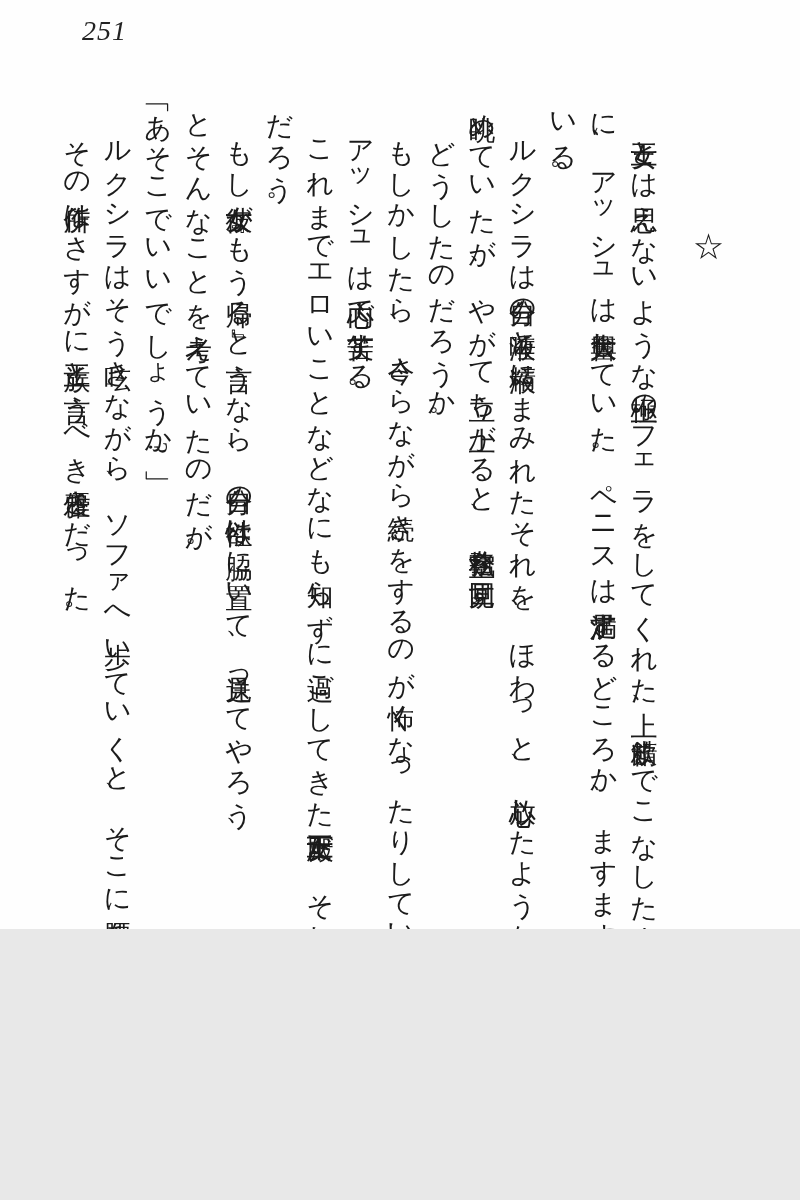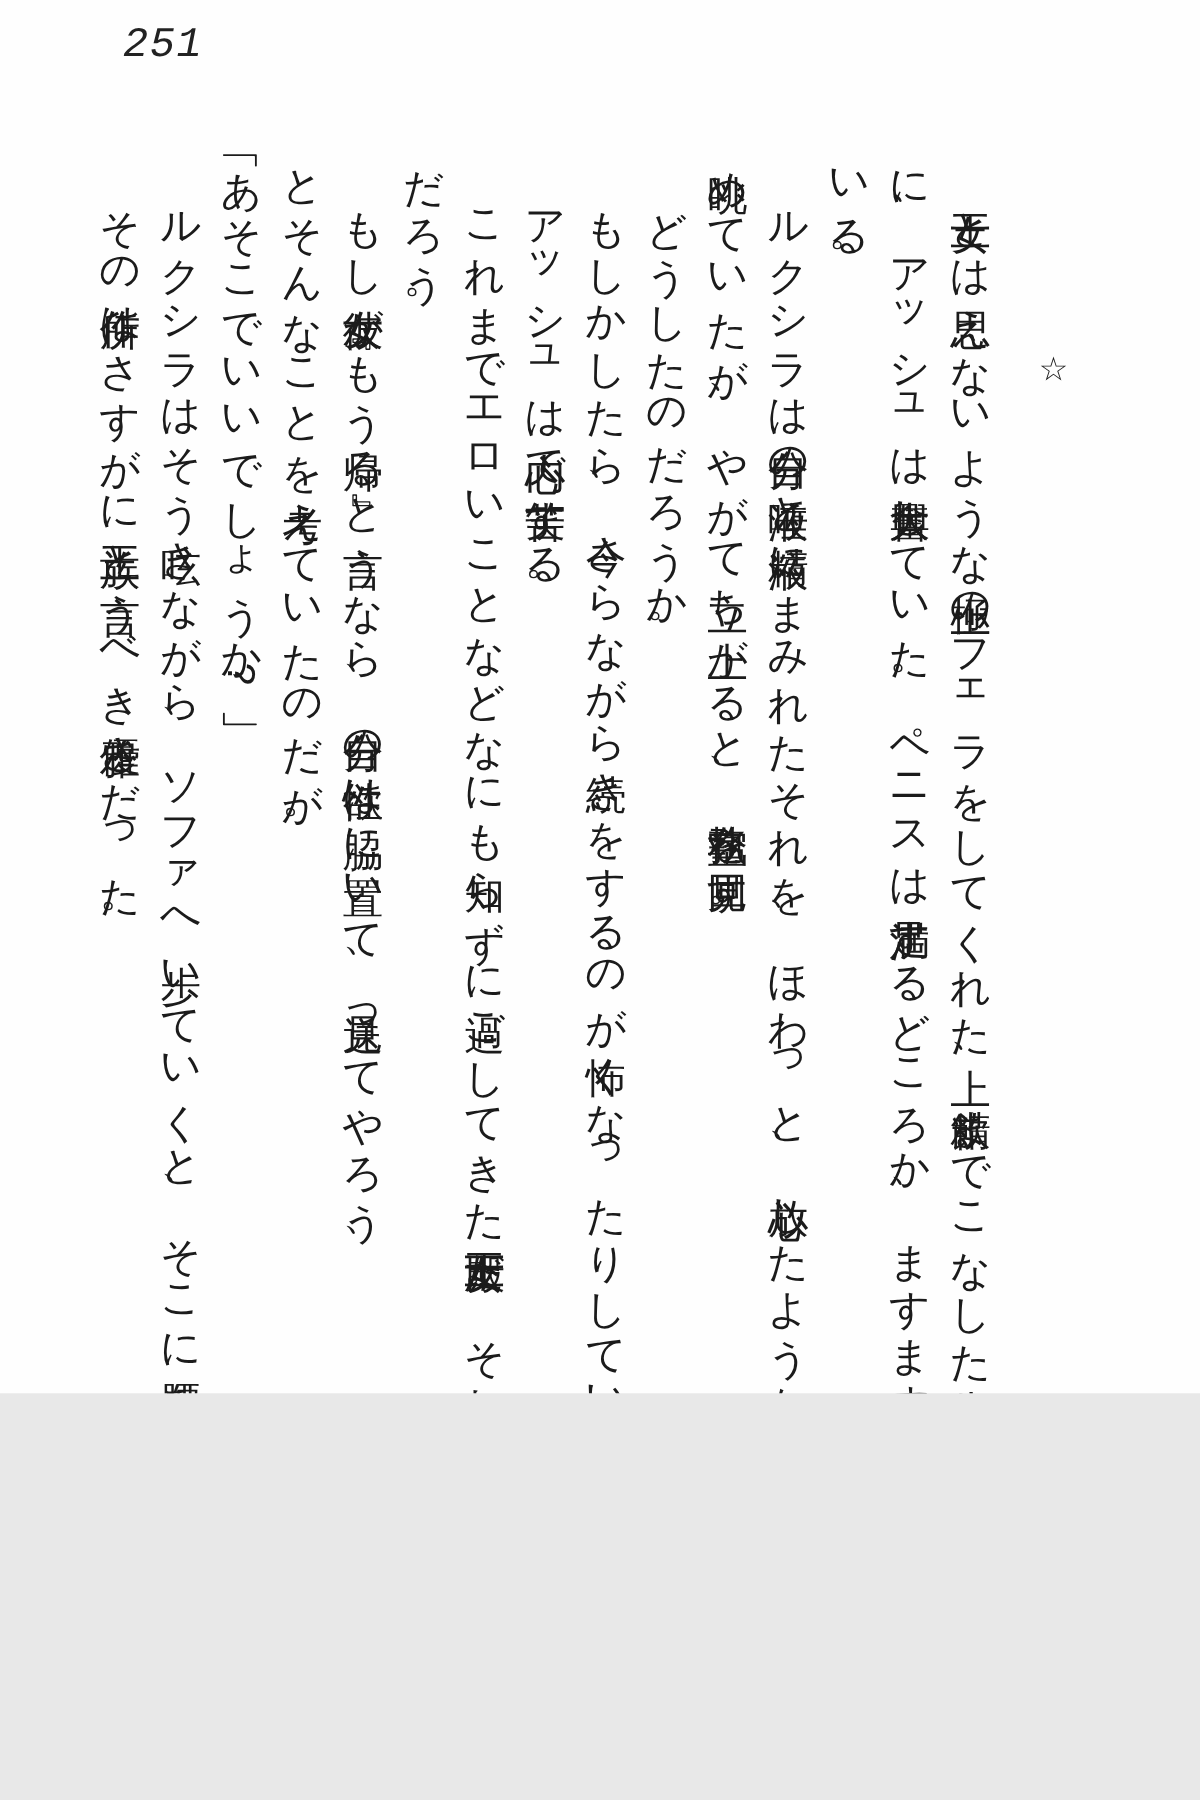--- a/index.html
+++ b/index.html
@@ -8,21 +8,21 @@
     padding: 0;
     background: #e8e8e8;
   }
   .page {
     position: relative;
     width: 800px;
     height: 929px;
     margin: 0 auto;
     background: #fefefe;
     overflow: hidden;
-    font-family: Liberation Mono, monospace;
+    font-family: Liberation Serif, serif;
     color: #1b1b1b;
   }
   .page-number {
     position: absolute;
     left: 82px;
     top: 15px;
     font-size: 28px;
     font-style: italic;
     letter-spacing: 1px;
     color: #222222;

